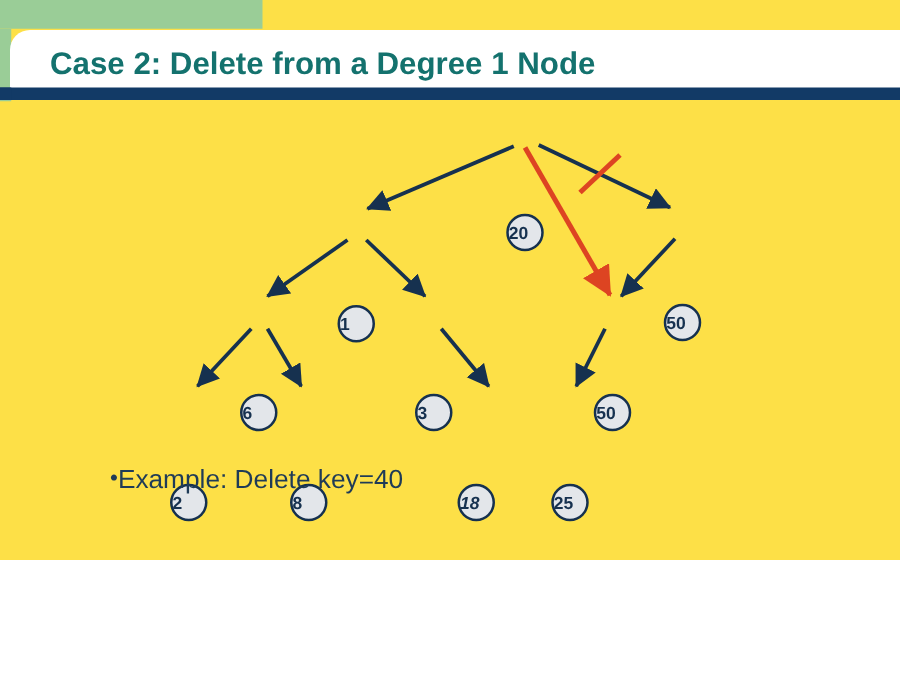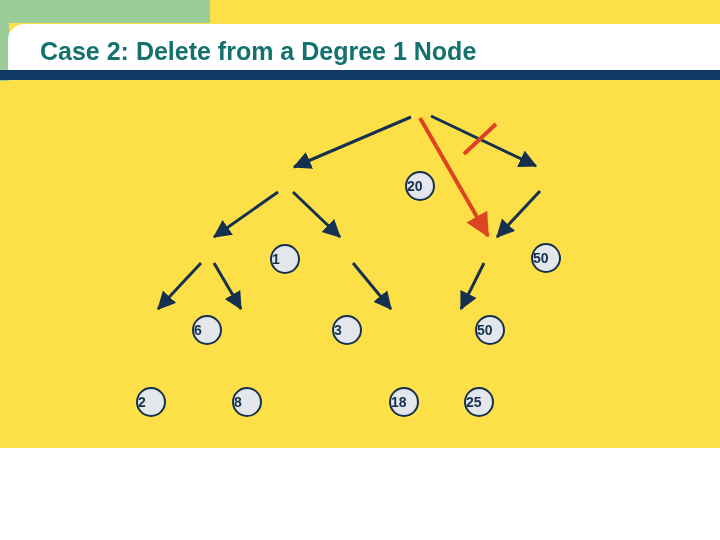--- a/index.html
+++ b/index.html
@@ -164,18 +164,21 @@
     </svg>
 
     <div class="node" style="left:405px; top:91px;">20</div>
     <div class="node" style="left:270px; top:164px;">1</div>
     <div class="node" style="left:531px; top:163px;">50</div>
     <div class="node" style="left:192px; top:235px;">6</div>
     <div class="node" style="left:332px; top:235px;">3</div>
     <div class="node" style="left:475px; top:235px;">50</div>
     <div class="node" style="left:136px; top:307px;">2</div>
     <div class="node" style="left:232px; top:307px;">8</div>
-    <div class="node" style="left:389px; top:307px;">18</div>
-    <div class="node" style="left:464px; top:307px;">25</div>
+    <div class="node" style="left:366px; top:307px;font-style:italic;">18</div>
+    <div class="node" style="left:441px; top:307px;">25</div>
   </div>
 
+  <div class="bullet-line">
+    <span class="bullet-dot">•</span><span>Example: Delete key=40</span>
+  </div>
 
 </div>
 
 </body></html>

